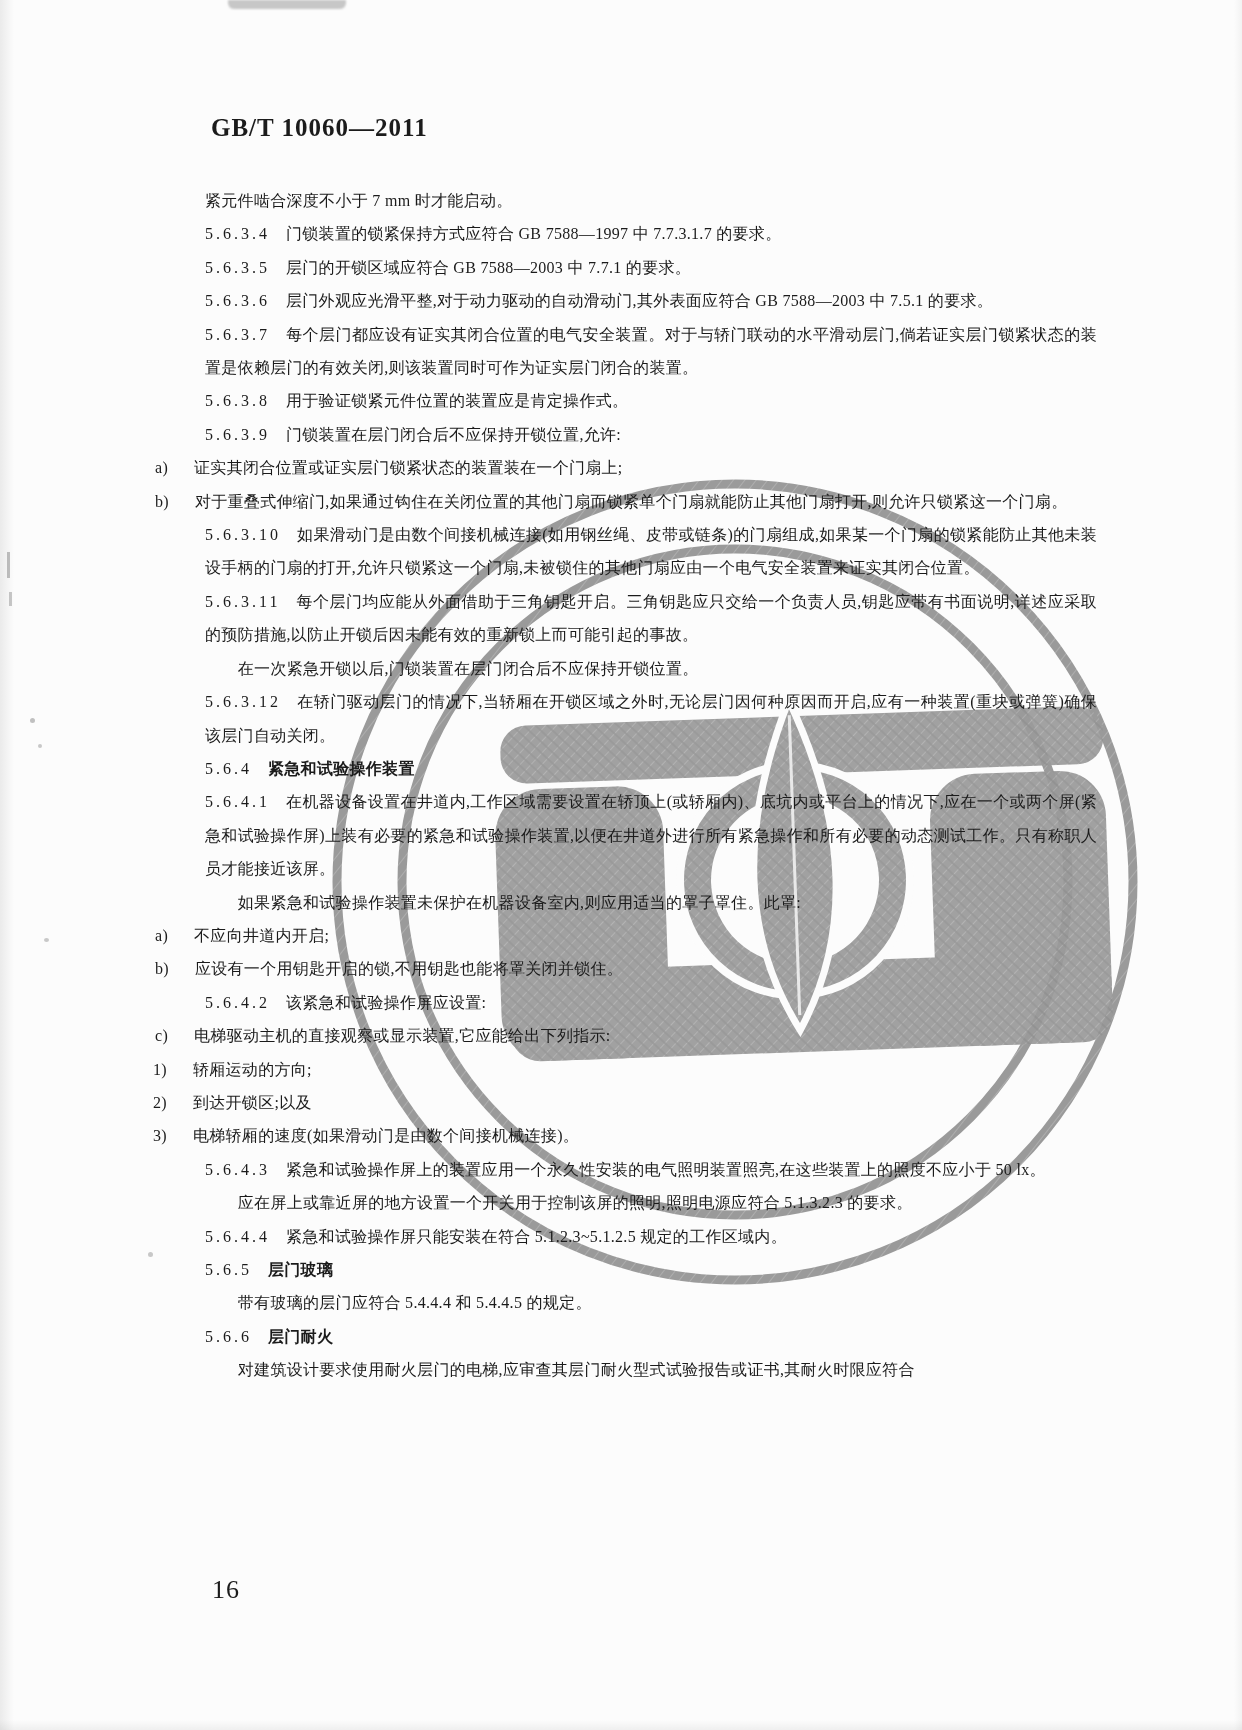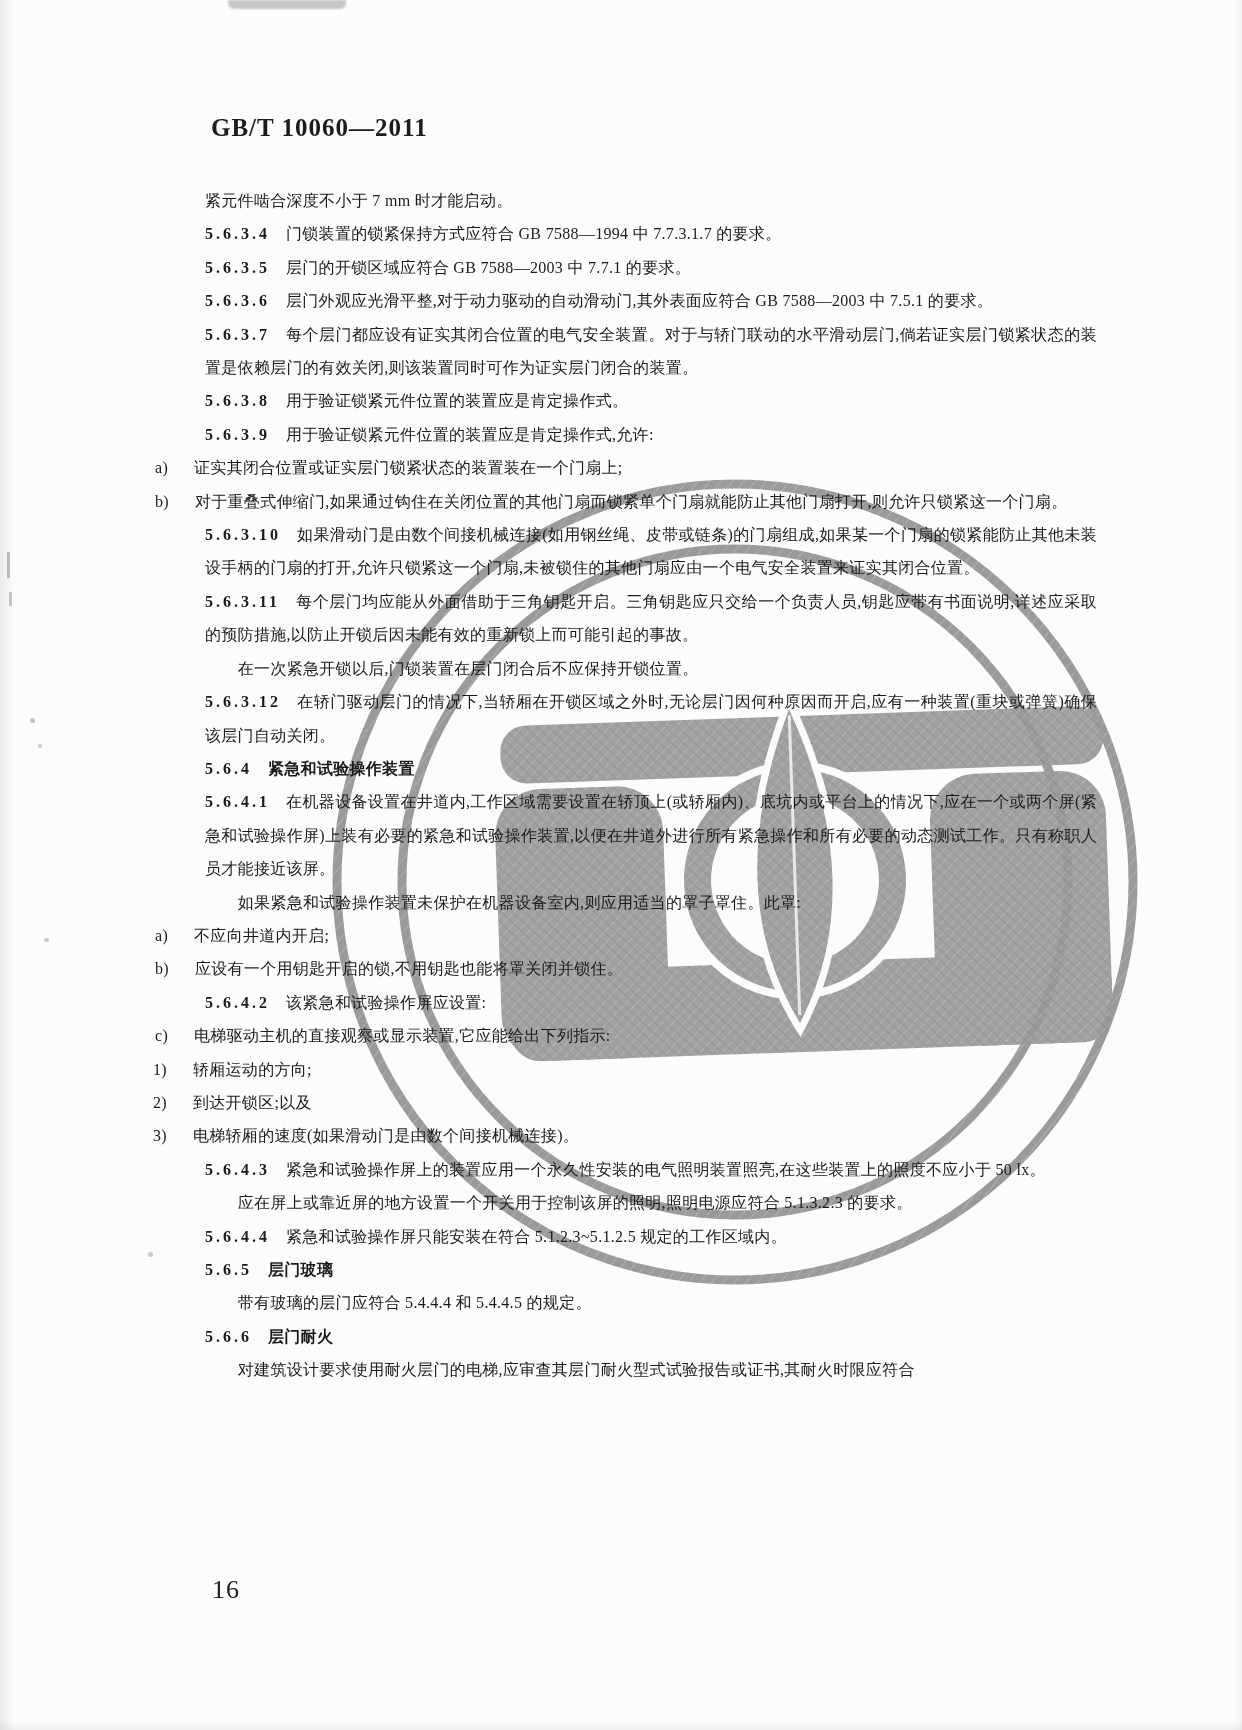--- a/index.html
+++ b/index.html
@@ -40,21 +40,21 @@
     position:absolute;left:211px;top:114px;z-index:1;
     font-size:25px;font-weight:bold;letter-spacing:1px;
     font-family:"Liberation Serif","DejaVu Serif",serif;
   }
   .doc-body{
     position:absolute;left:205px;top:184px;width:892px;z-index:1;
     font-size:16px;line-height:33.4px;letter-spacing:0.3px;
     text-align:justify;
   }
   .doc-body p{margin:0;padding:0;}
-  .para .num{font-weight:bold;letter-spacing:3px;margin-right:16px;white-space:nowrap;}
+  .para .num{font-weight:normal;letter-spacing:3px;margin-right:16px;white-space:nowrap;}
   .s-heading{font-weight:bold;}
   .s-indent{text-indent:2.05em;}
   .s-list1{padding-left:96px;text-indent:-50px;}
   .s-list2{padding-left:146px;text-indent:-52px;}
   .lbl{margin-right:26px;}
   .page-number{
     position:absolute;left:212px;top:1575px;z-index:1;
     font-size:26px;letter-spacing:1px;
   }
 </style>
@@ -101,26 +101,26 @@
   <div class="tick-b"></div>
   <div class="dot-a"></div>
   <div class="dot-b"></div>
   <div class="dot-c"></div>
   <div class="dot-d"></div>
 
   <div class="doc-header">GB/T 10060—2011</div>
 
   <div class="doc-body">
       <p class="para s-plain"><span>紧元件啮合深度不小于 7 mm 时才能启动。</span></p>
-      <p class="para s-clause"><span class="num">5.6.3.4</span><span>门锁装置的锁紧保持方式应符合 GB 7588—1994 中 7.7.3.1.7 的要求。</span></p>
+      <p class="para s-clause"><span class="num">5.6.3.4</span><span>门锁装置的锁紧保持方式应符合 GB 7588—1997 中 7.7.3.1.7 的要求。</span></p>
       <p class="para s-clause"><span class="num">5.6.3.5</span><span>层门的开锁区域应符合 GB 7588—2003 中 7.7.1 的要求。</span></p>
       <p class="para s-clause"><span class="num">5.6.3.6</span><span>层门外观应光滑平整,对于动力驱动的自动滑动门,其外表面应符合 GB 7588—2003 中 7.5.1 的要求。</span></p>
       <p class="para s-clause"><span class="num">5.6.3.7</span><span>每个层门都应设有证实其闭合位置的电气安全装置。对于与轿门联动的水平滑动层门,倘若证实层门锁紧状态的装置是依赖层门的有效关闭,则该装置同时可作为证实层门闭合的装置。</span></p>
       <p class="para s-clause"><span class="num">5.6.3.8</span><span>用于验证锁紧元件位置的装置应是肯定操作式。</span></p>
-      <p class="para s-clause"><span class="num">5.6.3.9</span><span>用于验证锁紧元件位置的装置应是肯定操作式,允许:</span></p>
+      <p class="para s-clause"><span class="num">5.6.3.9</span><span>门锁装置在层门闭合后不应保持开锁位置,允许:</span></p>
       <p class="para s-list1"><span class="lbl">a)</span><span>证实其闭合位置或证实层门锁紧状态的装置装在一个门扇上;</span></p>
       <p class="para s-list1"><span class="lbl">b)</span><span>对于重叠式伸缩门,如果通过钩住在关闭位置的其他门扇而锁紧单个门扇就能防止其他门扇打开,则允许只锁紧这一个门扇。</span></p>
       <p class="para s-clause"><span class="num">5.6.3.10</span><span>如果滑动门是由数个间接机械连接(如用钢丝绳、皮带或链条)的门扇组成,如果某一个门扇的锁紧能防止其他未装设手柄的门扇的打开,允许只锁紧这一个门扇,未被锁住的其他门扇应由一个电气安全装置来证实其闭合位置。</span></p>
       <p class="para s-clause"><span class="num">5.6.3.11</span><span>每个层门均应能从外面借助于三角钥匙开启。三角钥匙应只交给一个负责人员,钥匙应带有书面说明,详述应采取的预防措施,以防止开锁后因未能有效的重新锁上而可能引起的事故。</span></p>
       <p class="para s-indent"><span>在一次紧急开锁以后,门锁装置在层门闭合后不应保持开锁位置。</span></p>
       <p class="para s-clause"><span class="num">5.6.3.12</span><span>在轿门驱动层门的情况下,当轿厢在开锁区域之外时,无论层门因何种原因而开启,应有一种装置(重块或弹簧)确保该层门自动关闭。</span></p>
       <p class="para s-heading"><span class="num">5.6.4</span><span>紧急和试验操作装置</span></p>
       <p class="para s-clause"><span class="num">5.6.4.1</span><span>在机器设备设置在井道内,工作区域需要设置在轿顶上(或轿厢内)、底坑内或平台上的情况下,应在一个或两个屏(紧急和试验操作屏)上装有必要的紧急和试验操作装置,以便在井道外进行所有紧急操作和所有必要的动态测试工作。只有称职人员才能接近该屏。</span></p>
       <p class="para s-indent"><span>如果紧急和试验操作装置未保护在机器设备室内,则应用适当的罩子罩住。此罩:</span></p>
       <p class="para s-list1"><span class="lbl">a)</span><span>不应向井道内开启;</span></p>

